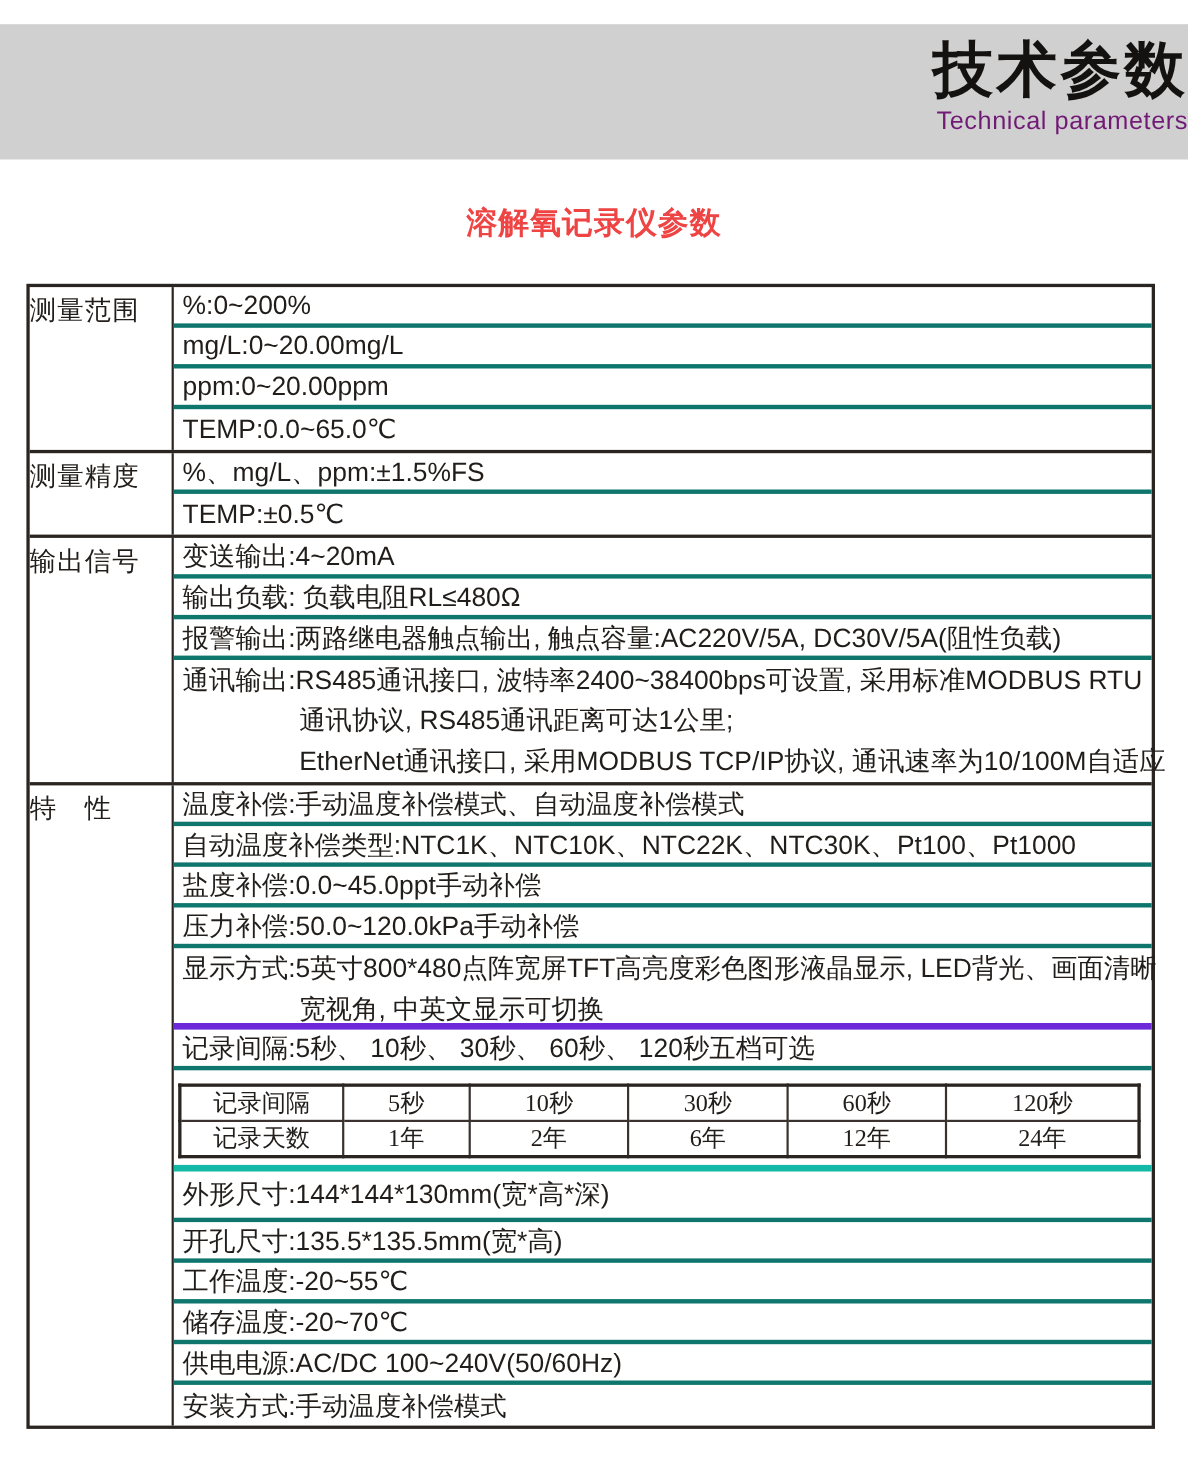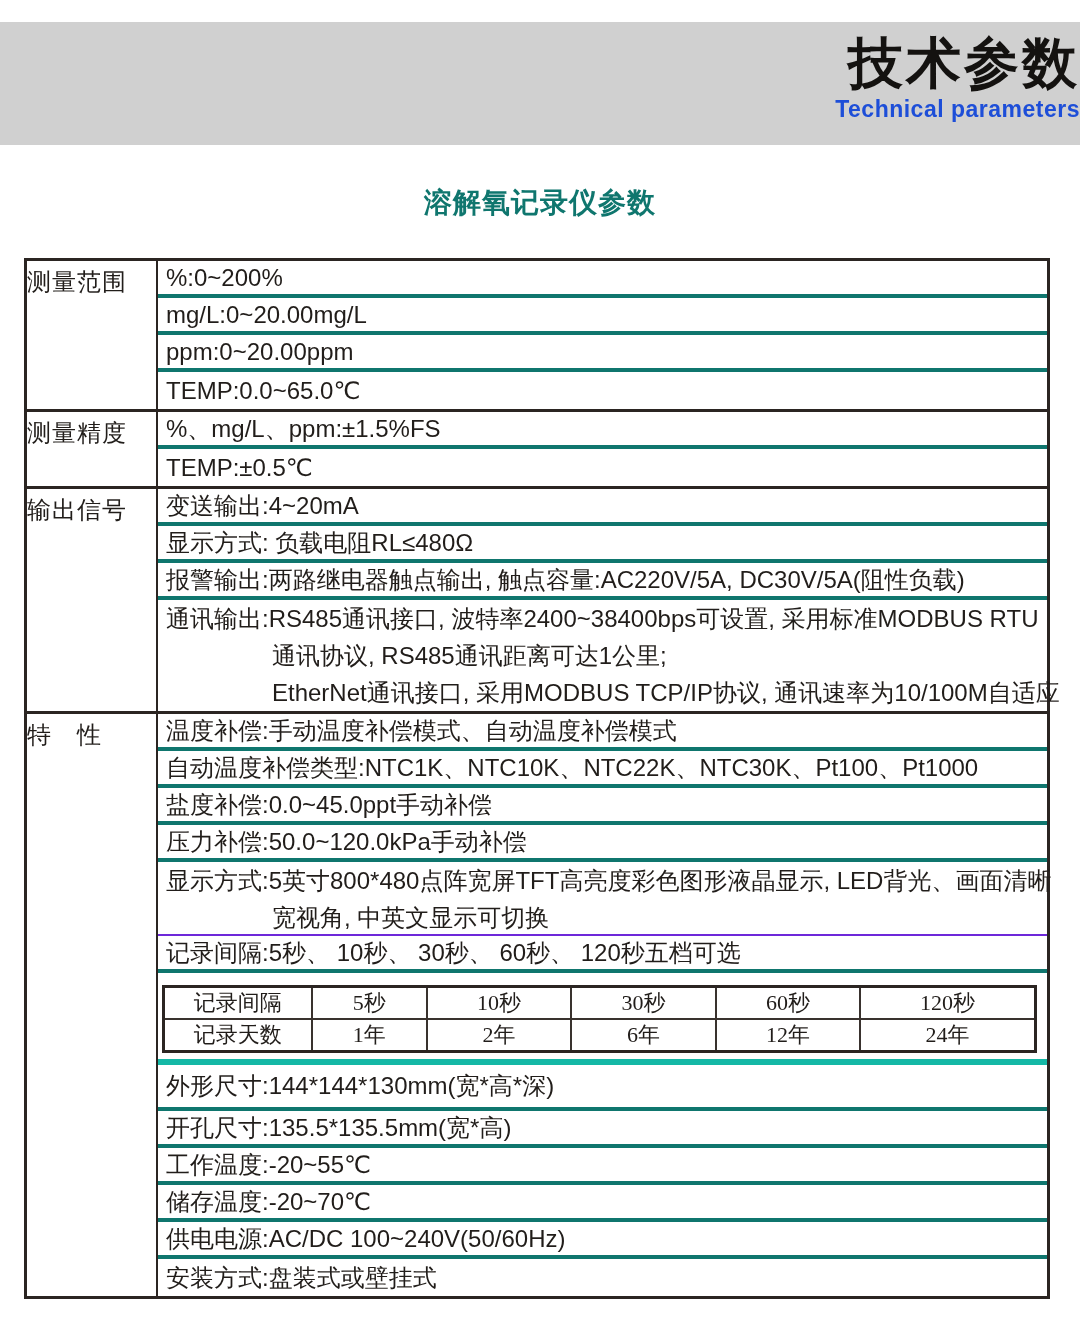--- a/index.html
+++ b/index.html
@@ -4,42 +4,42 @@
 <style>
   * { box-sizing: border-box; margin: 0; padding: 0; }
   html,body { width:1080px; height:1336px; background:#ffffff; overflow:hidden; }
   body { font-family:"Liberation Sans","DejaVu Sans",sans-serif; color:#211d1a; position:relative; }
 
   
   .banner { position:absolute; top:22px; left:0; width:1080px; height:123px;
             background:#d0d0d0; text-align:right; }
   .banner-title { font-size:55px; font-weight:700; letter-spacing:3px; color:#141210;
                   padding-top:10px; line-height:62px; }
-  .banner-sub   { font-size:23px; font-weight:700; color:#1d4ed8; line-height:30px;
+  .banner-sub   { font-size:23px; font-weight:400; color:#701a75; line-height:30px;
                   letter-spacing:0.5px; }
 
   
   .doc-subtitle { position:absolute; top:184px; left:0; width:1080px; text-align:center;
-                  font-size:28px; font-weight:700; color:#0f766e; letter-spacing:1px; }
+                  font-size:28px; font-weight:700; color:#ef4444; letter-spacing:1px; }
 
   
   .spec-table { position:absolute; top:258px; left:24px; width:1026px;
                 border:3px solid #2b2522; background:#fff; }
   .section { display:flex; border-bottom:3px solid #2b2522; }
   .section:last-child { border-bottom:none; }
   .label-cell { width:131px; flex:0 0 131px; border-right:2px solid #2b2522;
                 text-align:left; padding-top:5px; font-size:24px; font-weight:500;
                 color:#211d1a; letter-spacing:1px; }
   .content-col { flex:1; min-width:0; }
 
   .r { height:37px; border-bottom:4px solid #0f766e; display:flex; align-items:center;
        padding-left:8px; font-size:24px; font-weight:500; white-space:nowrap; }
   .content-col .r:last-child { border-bottom:none; }
 
-  .rblock { border-bottom:2px solid #6d28d9; padding-left:8px; font-size:24px; font-weight:500; }
+  .rblock { border-bottom:6px solid #6d28d9; padding-left:8px; font-size:24px; font-weight:500; }
   .rblock .line { height:37px; line-height:37px; white-space:nowrap; }
   .rblock .line.cont { padding-left:106px; }
   .rblock.h111 { height:111px; }
   .rblock.h74  { height:74px; }
   .content-col .rblock:last-child { border-bottom:none; }
 
   .r.tall46 { height:46px; }
 
   
   .record-region { height:92px; border-bottom:6px solid #14b8a6; padding:12px 10px 0 4px; }
@@ -76,21 +76,21 @@
     <div class="content-col">
       <div class="r">%、mg/L、ppm:±1.5%FS</div>
       <div class="r">TEMP:±0.5℃</div>
     </div>
   </div>
 
   <div class="section">
     <div class="label-cell">输出信号</div>
     <div class="content-col">
       <div class="r">变送输出:4~20mA</div>
-      <div class="r">显示方式: 负载电阻RL≤480Ω</div>
+      <div class="r">输出负载: 负载电阻RL≤480Ω</div>
       <div class="r">报警输出:两路继电器触点输出, 触点容量:AC220V/5A, DC30V/5A(阻性负载)</div>
       <div class="rblock h111">
         <div class="line">通讯输出:RS485通讯接口, 波特率2400~38400bps可设置, 采用标准MODBUS RTU</div>
         <div class="line cont">通讯协议, RS485通讯距离可达1公里;</div>
         <div class="line cont">EtherNet通讯接口, 采用MODBUS TCP/IP协议, 通讯速率为10/100M自适应</div>
       </div>
     </div>
   </div>
 
   <div class="section">
@@ -129,17 +129,17 @@
           </tr>
         </tbody>
           </table>
       </div>
 
       <div class="r tall46">外形尺寸:144*144*130mm(宽*高*深)</div>
       <div class="r">开孔尺寸:135.5*135.5mm(宽*高)</div>
       <div class="r">工作温度:-20~55℃</div>
       <div class="r">储存温度:-20~70℃</div>
       <div class="r">供电电源:AC/DC 100~240V(50/60Hz)</div>
-      <div class="r">安装方式:盘装式或壁挂式</div>
+      <div class="r">安装方式:手动温度补偿模式</div>
     </div>
   </div>
 
 </div>
 
 </body></html>

